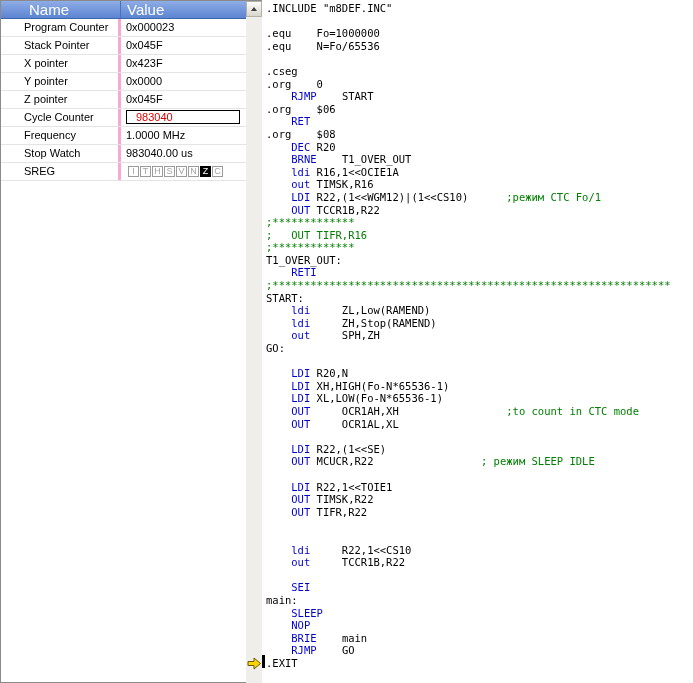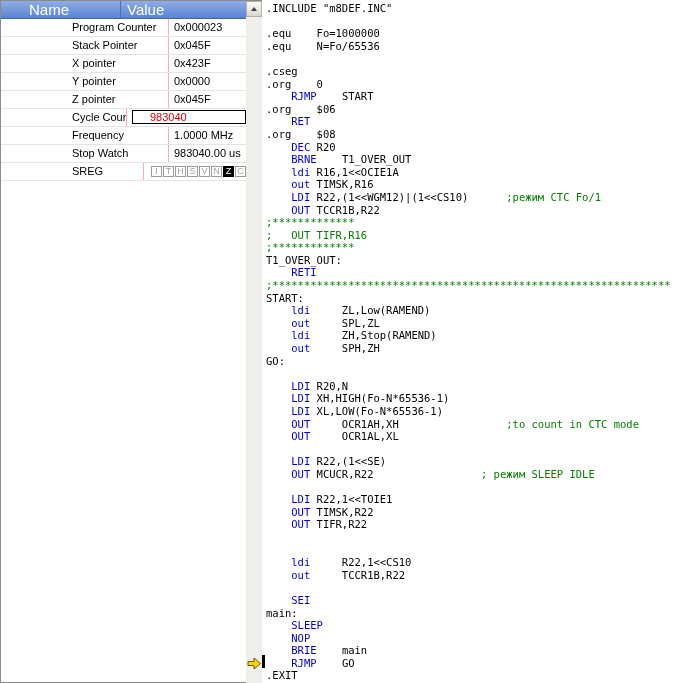--- a/index.html
+++ b/index.html
@@ -31,28 +31,28 @@
     width:120px;box-sizing:border-box;padding-left:28px;
     border-right:1px solid #4a71ba;height:17px;line-height:17px;
   }
   .watch-header .col-value{padding-left:6px;height:17px;line-height:17px;text-align:right;}
   .wrow{
     height:17px;display:flex;align-items:center;font-size:11px;color:#000;
     border-bottom:1px solid #e4e4e4;
   }
   .wname{
     width:120px;box-sizing:border-box;padding-left:23px;
-    border-right:1px solid #f9a8d4;height:17px;line-height:16px;
-    white-space:nowrap;overflow:hidden;margin-left:48px;
+    border-right:3px solid #f9a8d4;height:17px;line-height:16px;
+    white-space:nowrap;overflow:hidden;
   }
   .wvalue{padding-left:5px;height:17px;line-height:16px;white-space:nowrap;}
   .editbox{
     display:inline-block;box-sizing:border-box;width:114px;height:14px;
     border:1px solid #000;background:#fff;color:var(--editval);
-    line-height:12px;padding-left:17px;margin-top:0px;font-size:11px;
+    line-height:12px;padding-left:9px;margin-top:0px;font-size:11px;
   }
   .wvalue.flags{display:flex;align-items:center;gap:1px;padding-left:7px;}
   .flag{
     display:inline-block;width:11px;height:11px;box-sizing:border-box;
     border:1px solid #9b9b9b;background:#fff;color:#a2a2a2;
     font-size:9px;line-height:9px;text-align:center;
   }
   .flag.set{background:#000;color:#fff;border-color:#000;}
 
   
@@ -174,21 +174,20 @@
         <div class="cline"><span class="tok-p">    </span><span class="tok-i">LDI</span><span class="tok-p"> R22,(1&lt;&lt;WGM12)|(1&lt;&lt;CS10)</span><span class="tok-p">      </span><span class="tok-c">;режим CTC Fo/1</span></div>
         <div class="cline"><span class="tok-p">    </span><span class="tok-i">OUT</span><span class="tok-p"> TCCR1B,R22</span></div>
         <div class="cline"><span class="tok-c">;*************</span></div>
         <div class="cline"><span class="tok-c">;   OUT TIFR,R16</span></div>
         <div class="cline"><span class="tok-c">;*************</span></div>
         <div class="cline"><span class="tok-p">T1_OVER_OUT:</span></div>
         <div class="cline"><span class="tok-p">    </span><span class="tok-i">RETI</span></div>
         <div class="cline"><span class="tok-c">;***************************************************************</span></div>
         <div class="cline"><span class="tok-p">START:</span></div>
         <div class="cline"><span class="tok-p">    </span><span class="tok-i">ldi</span><span class="tok-p">     ZL,Low(RAMEND)</span></div>
-        <div class="cline"><span class="tok-p">    </span><span class="tok-i">out</span><span class="tok-p">     SPL,ZL</span></div>
         <div class="cline"><span class="tok-p">    </span><span class="tok-i">ldi</span><span class="tok-p">     ZH,Stop(RAMEND)</span></div>
         <div class="cline"><span class="tok-p">    </span><span class="tok-i">out</span><span class="tok-p">     SPH,ZH</span></div>
         <div class="cline"><span class="tok-p">GO:</span></div>
         <div class="cline"></div>
         <div class="cline"><span class="tok-p">    </span><span class="tok-i">LDI</span><span class="tok-p"> R20,N</span></div>
         <div class="cline"><span class="tok-p">    </span><span class="tok-i">LDI</span><span class="tok-p"> XH,HIGH(Fo-N*65536-1)</span></div>
         <div class="cline"><span class="tok-p">    </span><span class="tok-i">LDI</span><span class="tok-p"> XL,LOW(Fo-N*65536-1)</span></div>
         <div class="cline"><span class="tok-p">    </span><span class="tok-i">OUT</span><span class="tok-p">     OCR1AH,XH</span><span class="tok-p">                 </span><span class="tok-c">;to count in CTC mode</span></div>
         <div class="cline"><span class="tok-p">    </span><span class="tok-i">OUT</span><span class="tok-p">     OCR1AL,XL</span></div>
         <div class="cline"></div>

